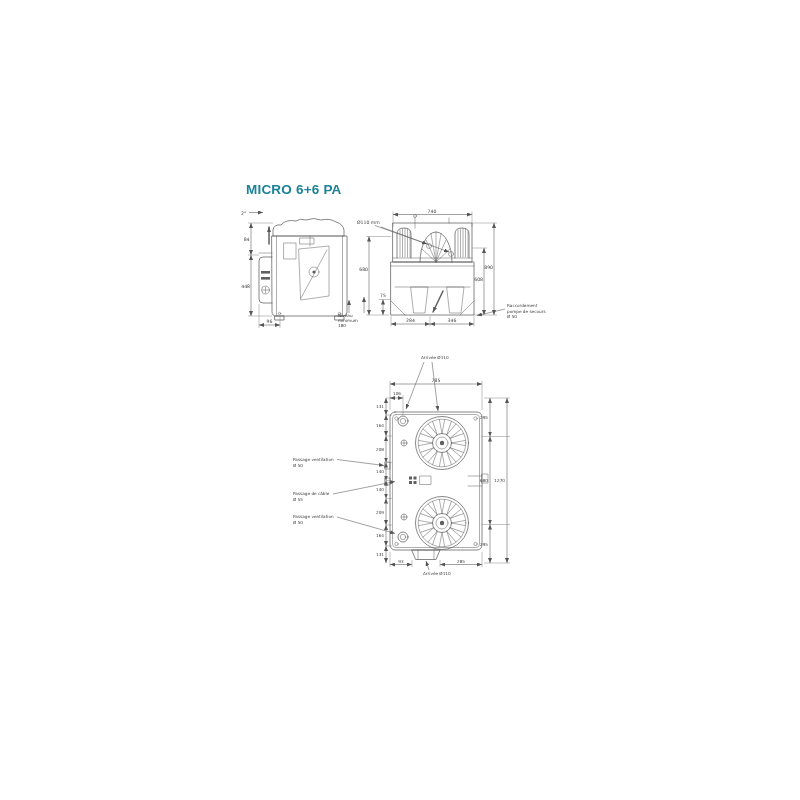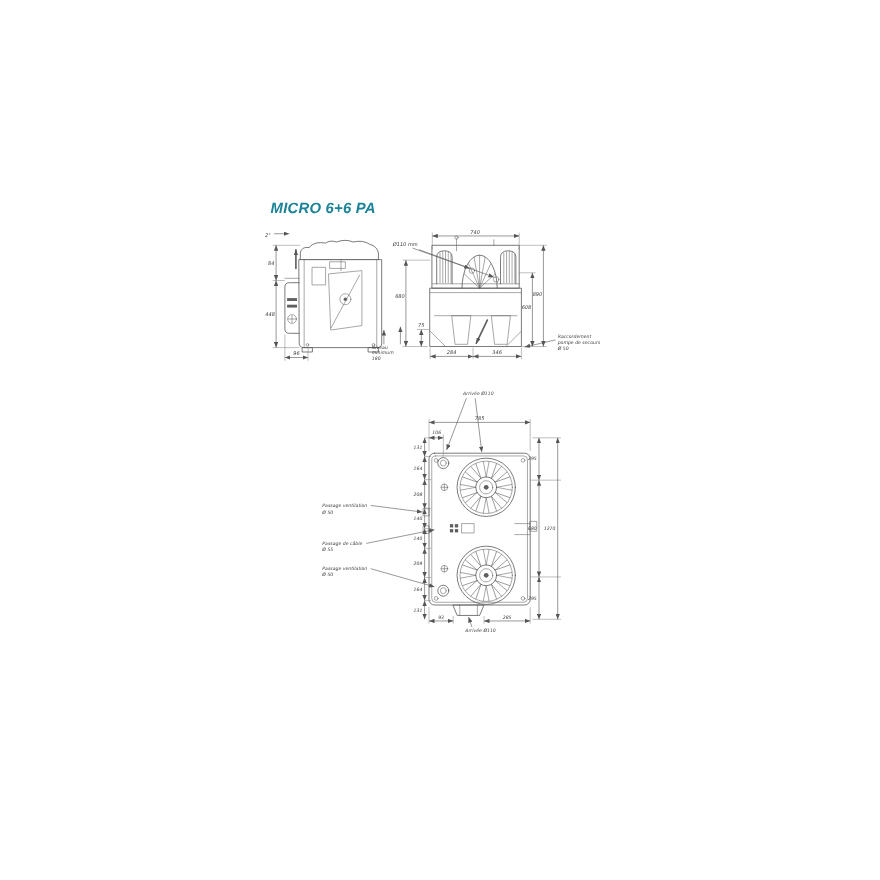--- a/index.html
+++ b/index.html
@@ -1,16 +1,16 @@
 <!DOCTYPE html>
 <html><head>
 <meta charset="utf-8">
 <style>
   html,body{margin:0;padding:0;background:#fff;}
-  .page{position:relative;width:800px;height:756px;background:#ffffff;font-family:"Liberation Sans",sans-serif;overflow:hidden;font-style:italic;}
+  .page{position:relative;width:800px;height:756px;background:#ffffff;font-family:"Liberation Sans",sans-serif;overflow:hidden;}
   .title{position:absolute;left:246px;top:182px;margin:0;font-size:13.5px;font-weight:700;color:#1b8298;letter-spacing:.2px;}
   svg{position:absolute;overflow:visible;}
   .svg-side{left:240px;top:203px;}
   .svg-front{left:355px;top:203px;}
   .svg-plan{left:285px;top:348px;}
   .ln{fill:none;stroke:#5f5f5f;stroke-width:.75;stroke-linejoin:round;stroke-linecap:round;}
   .thin{stroke-width:.5;}
   .dim{fill:none;stroke:#555;stroke-width:.55;}
   .ext{fill:none;stroke:#7a7a7a;stroke-width:.45;}
   .bold{stroke-width:1.5;}

